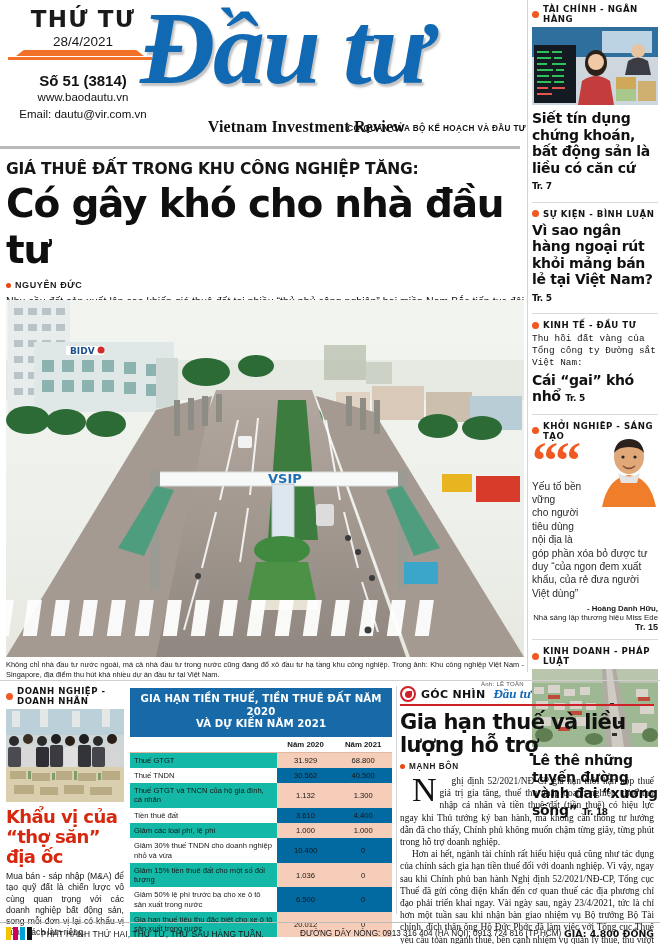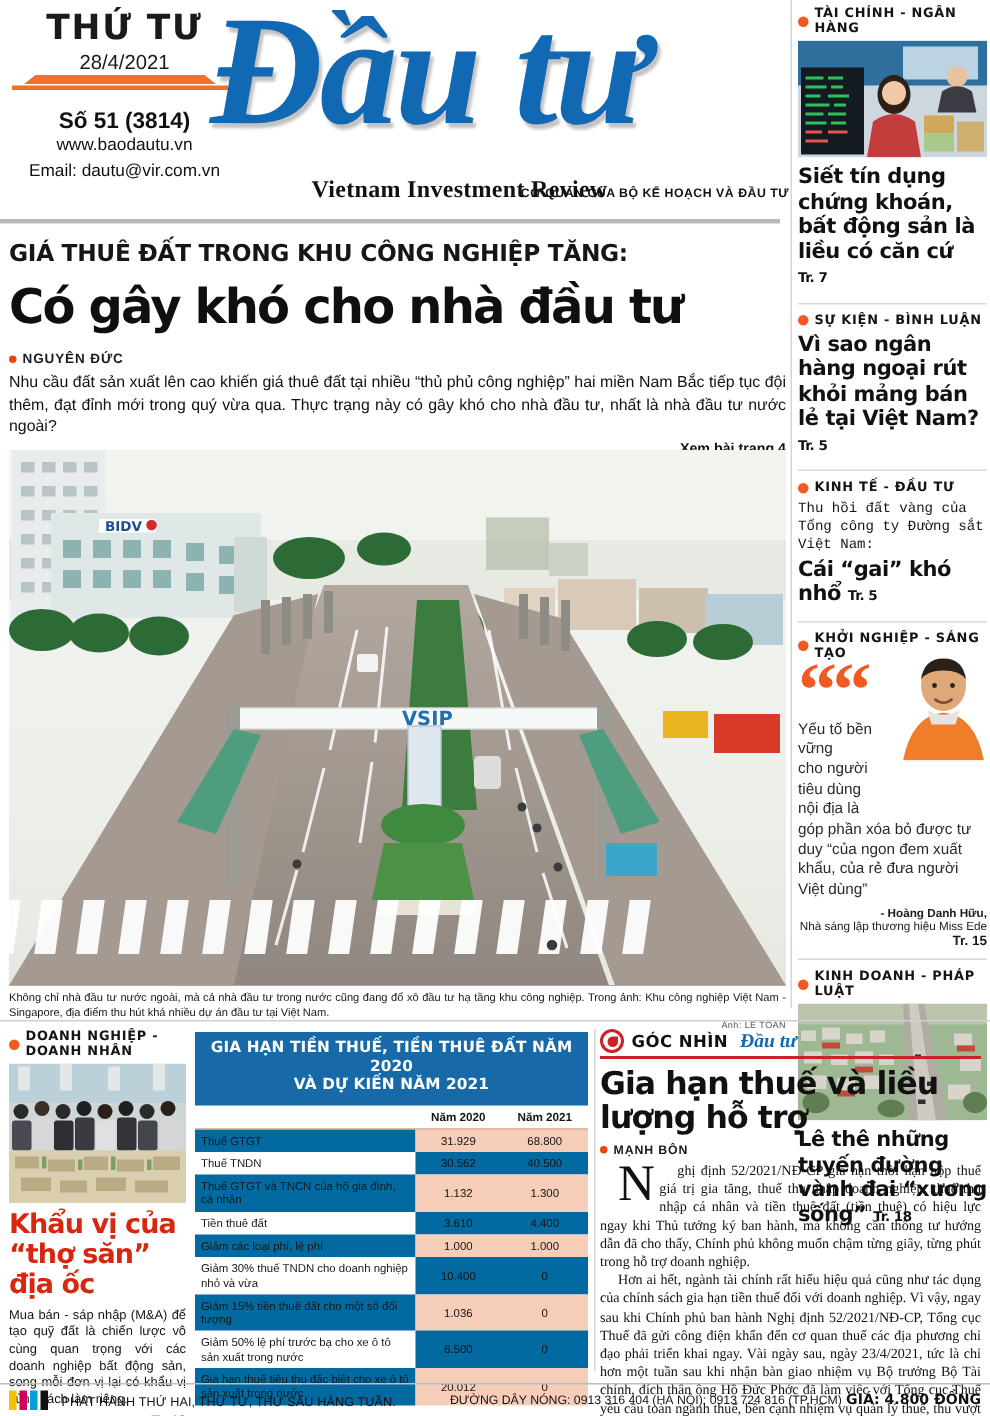--- a/index.html
+++ b/index.html
@@ -53,21 +53,21 @@
   .mast-rule { position:absolute; left:0; top:146px; width:520px; height:3px; background:#b9b9b9; }
 
   
   .lead { position:absolute; left:6px; top:160px; width:518px; }
   .kicker {
     font-family:"DejaVu Sans", sans-serif;
     font-weight:bold; font-size:15.5px; color:#161616; letter-spacing:-0.2px;
   }
   .headline {
     font-family:"DejaVu Sans", sans-serif;
-    font-weight:bold; font-size:32px; line-height:46px; color:#0f0f0f;
+    font-weight:bold; font-size:39px; line-height:46px; color:#0f0f0f;
     letter-spacing:-1.2px; margin-top:3px;
   }
   .byline {
     margin-top:7px; font-size:9px; font-weight:bold; letter-spacing:0.6px;
     color:#1a1a1a; display:flex; align-items:center; gap:4px;
   }
   .bullet-dot { width:5px; height:5px; border-radius:50%; background:#e8470f; display:inline-block; }
   .sapo {
     margin-top:4px; font-size:10.6px; line-height:14.5px; color:#111;
     text-align:justify;
@@ -140,21 +140,21 @@
     font-family:"DejaVu Sans", sans-serif; font-weight:bold;
     font-size:10.2px; line-height:12.5px; letter-spacing:0.1px;
   }
   table.data { width:100%; border-collapse:collapse; }
   table.data th, table.data td { font-size:7.6px; color:#161616; }
   table.data th.lbl { width:56%; }
   table.data th.num { text-align:center; font-weight:bold; font-size:7.8px; padding:3px 2px; }
   table.data tr.hdr { border-bottom:1px solid #e0b9a4; }
   table.data td.lbl { padding:3px 4px 3px 4px; line-height:9.3px; }
   table.data td.num { text-align:center; padding:3px 2px; }
-  table.data tr.alt td { background:#0369a1; }
+  table.data tr.alt td { background:#14b8a6; }
   table.data tr.alt td.num { background:#f6cdb8; }
   table.data tr:not(.alt) td.num { background:#0369a1; }
   .tbl-notes { margin-top:7px; }
   .tbl-note {
     position:relative; padding-left:9px; font-size:7.6px; line-height:10.2px;
     color:#151515; margin-bottom:5px; text-align:justify;
   }
   .tbl-note:before {
     content:""; position:absolute; left:1px; top:3.5px; width:3.5px; height:3.5px;
     border-radius:50%; background:#1769a8;

